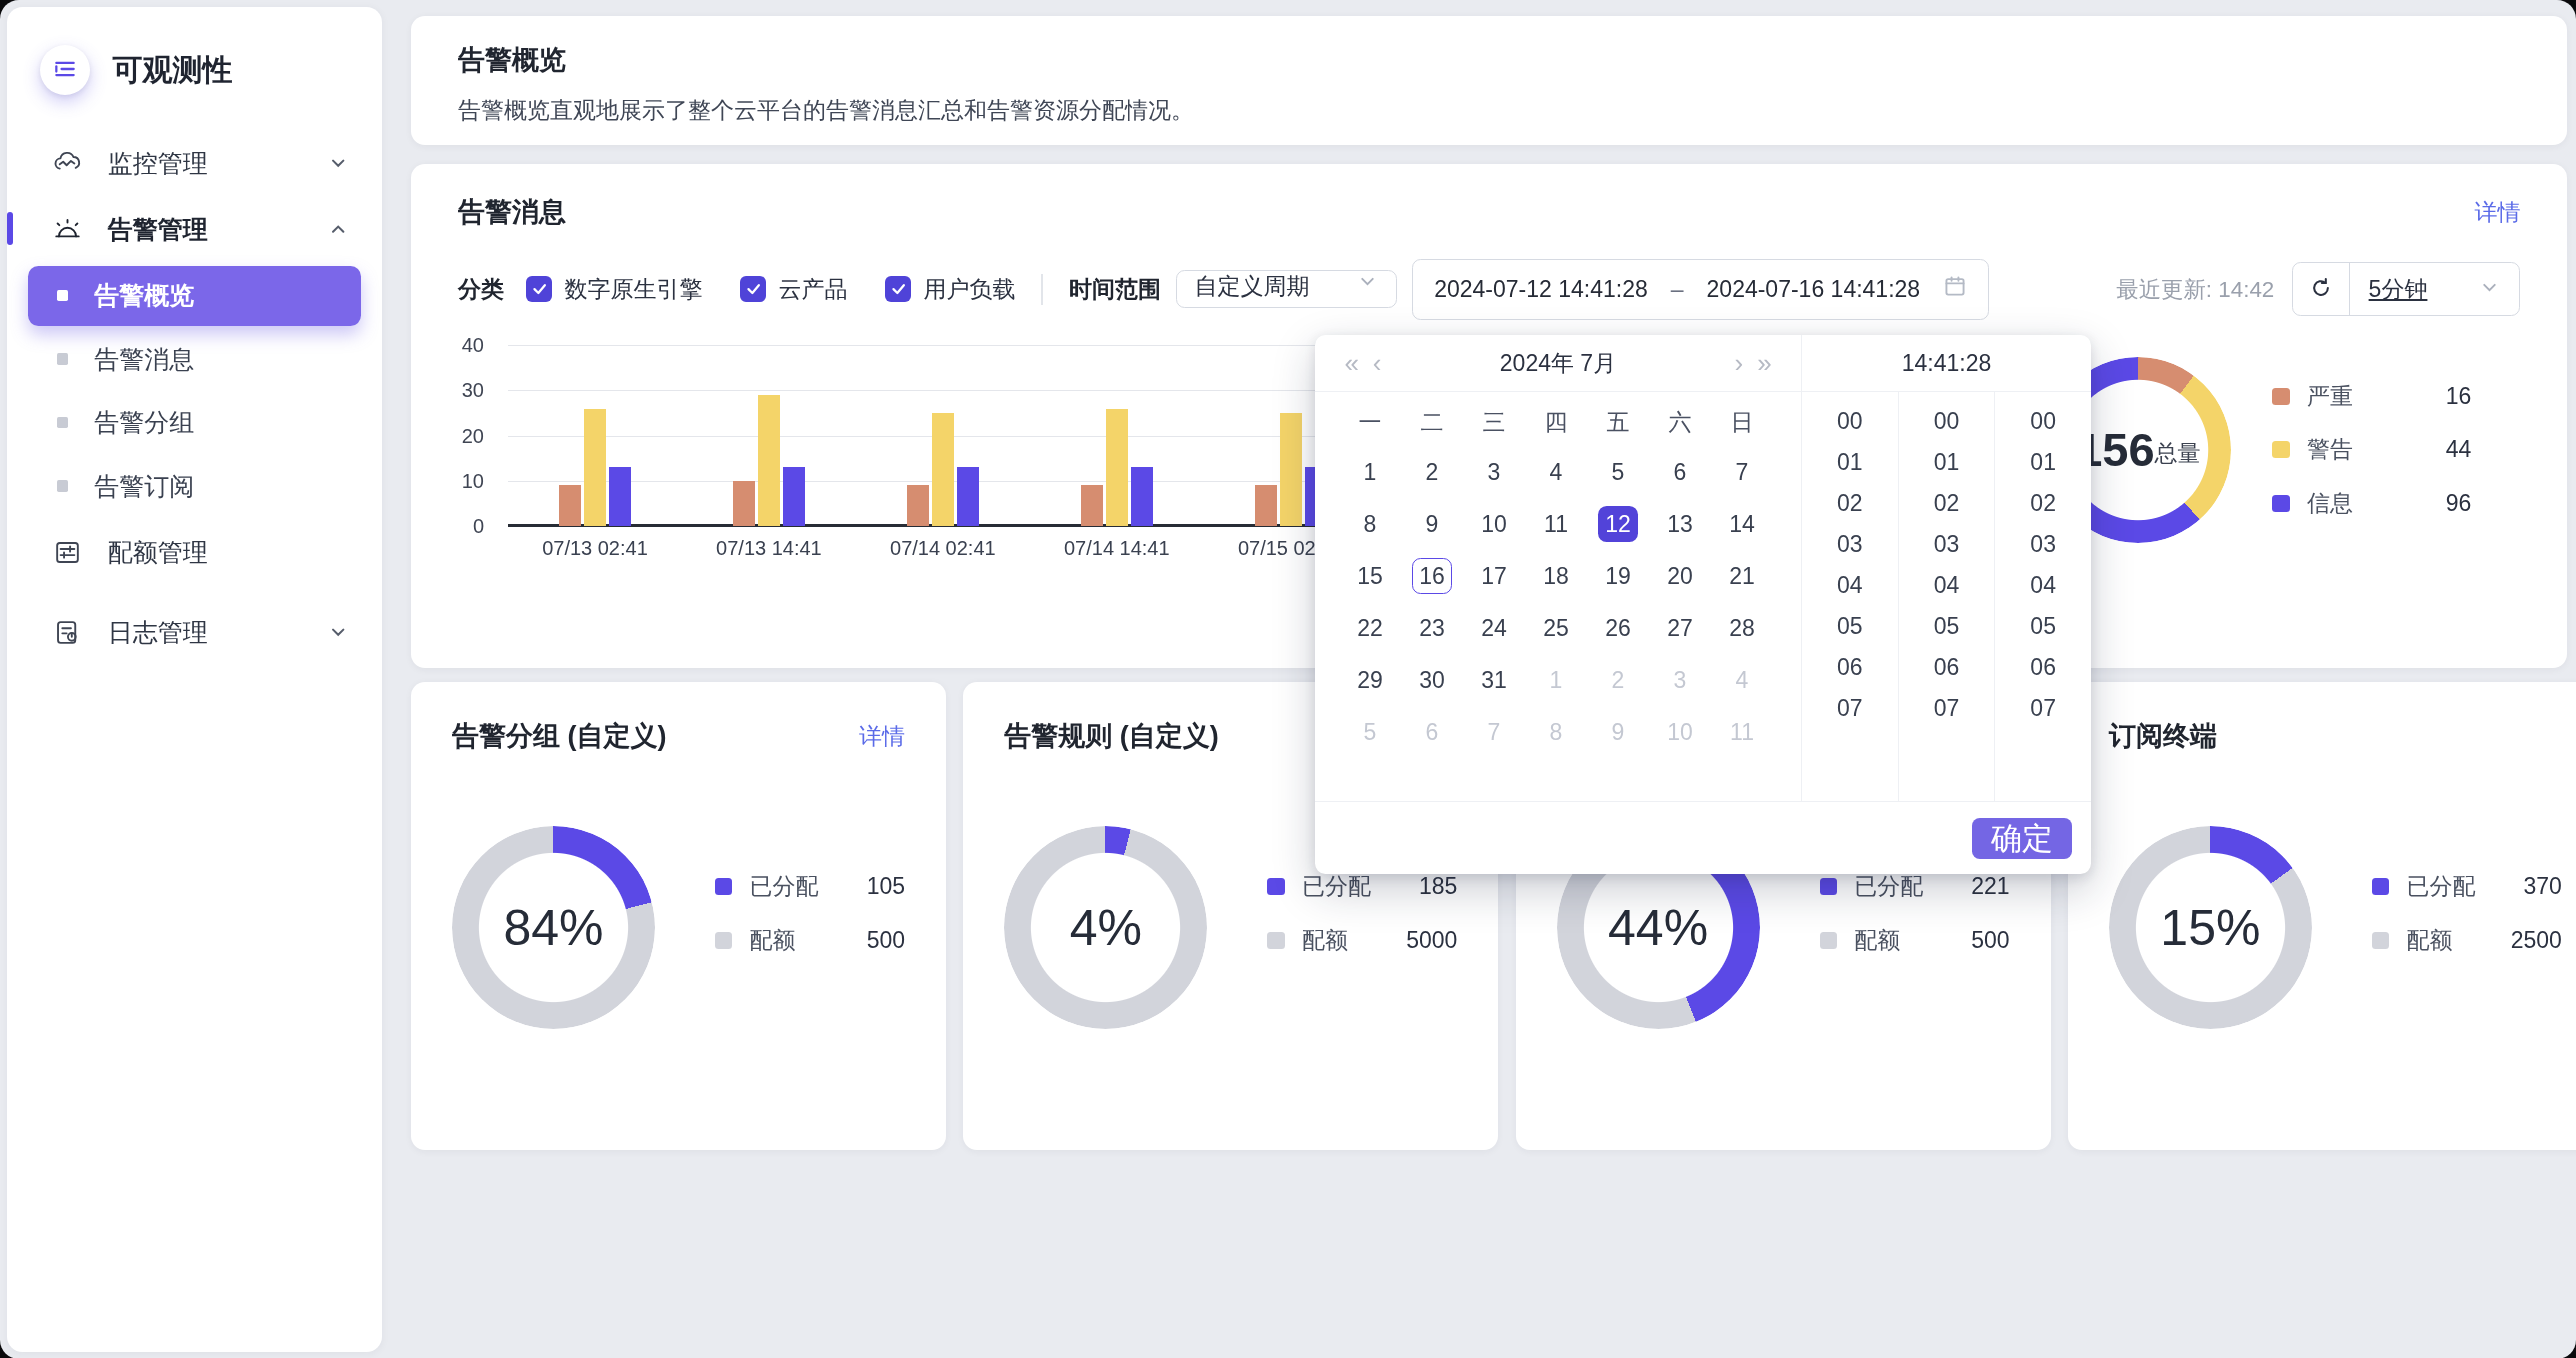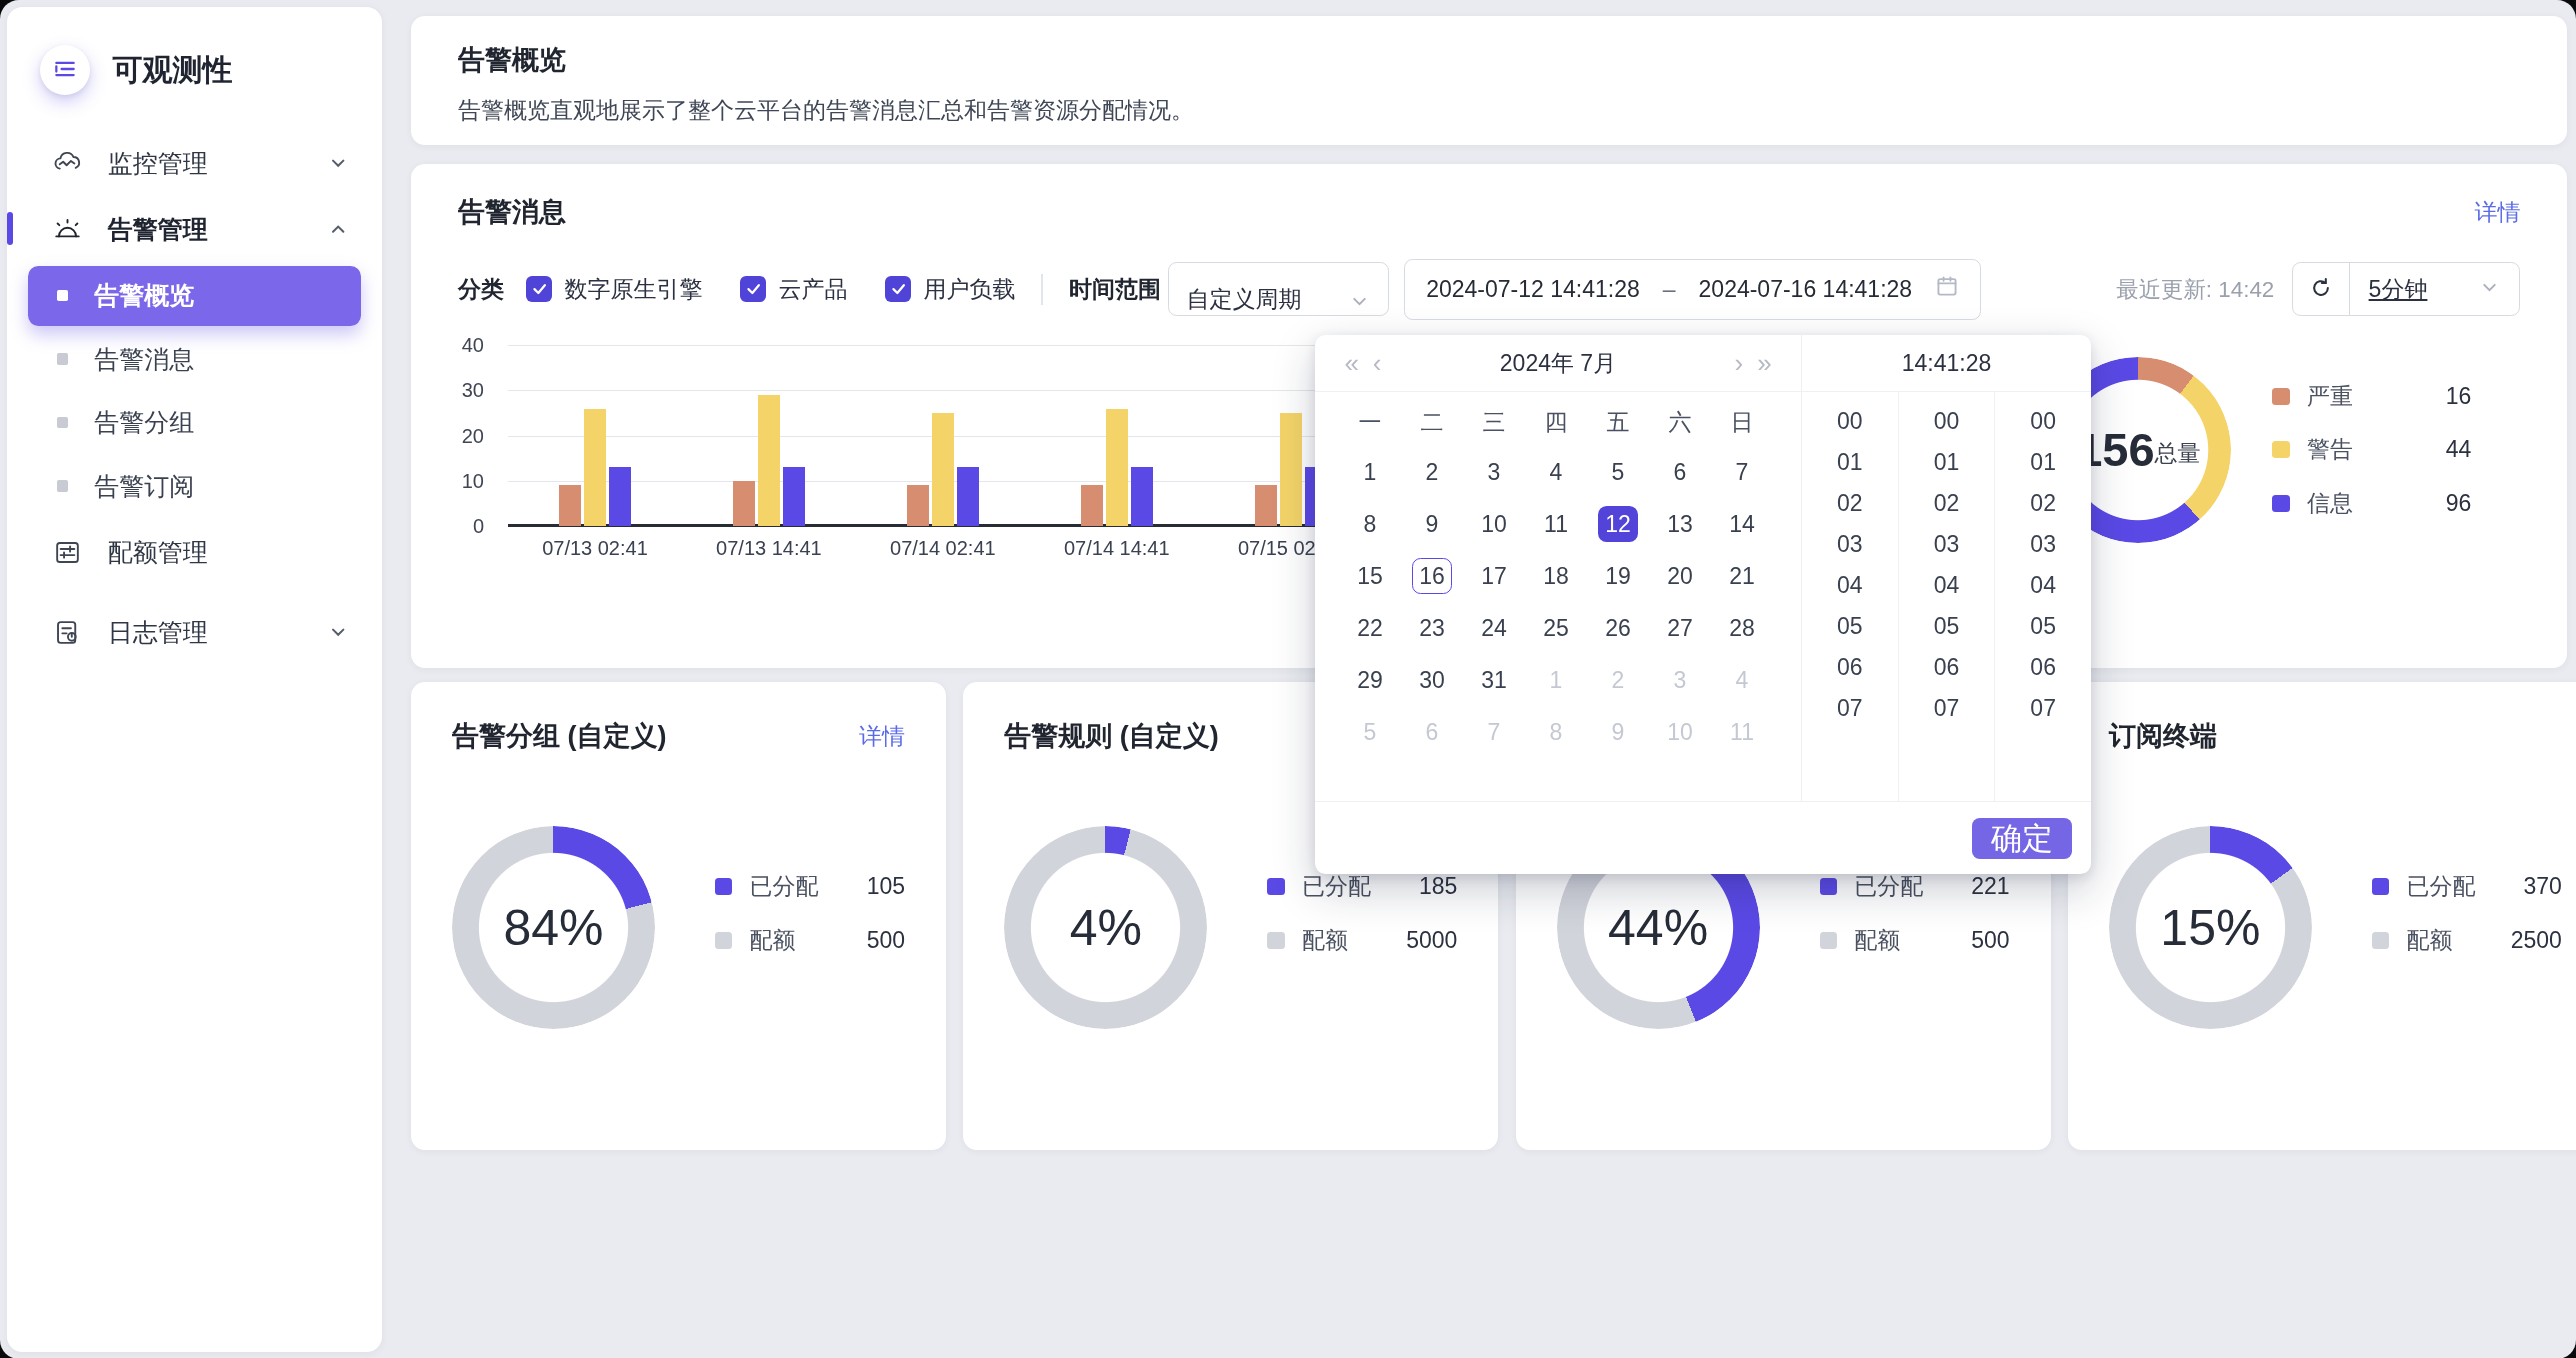--- a/index.html
+++ b/index.html
@@ -34,21 +34,21 @@
   .card-title { font-size:27px; font-weight:bold; color:#20252f; }
   .link { font-size:23px; color:#5b6be8; cursor:pointer; text-decoration:none; }
 
   .filters { display:flex; align-items:center; margin-top:31px; height:54px; }
   .f-label { font-size:23px; font-weight:bold; color:#20252f; }
   .cb-group { display:flex; align-items:center; gap:38px; margin-left:22.4px; }
   .cb-item { display:flex; align-items:center; gap:12px; cursor:pointer; }
   .cb-box { width:26px; height:26px; border-radius:6px; background:#4f43d8; display:flex; align-items:center; justify-content:center; }
   .cb-label { font-size:23px; color:#2b3140; }
   .v-div { width:1.7px; height:31px; background:#e2e5ea; margin:0 26px; }
-  .select { height:54px; border:1.7px solid #d6dae2; border-radius:8.6px; display:flex; align-items:flex-end; padding:0 17.3px; margin-left:7px; cursor:pointer; background:#fff; }
+  .select { height:38px; border:1.7px solid #d6dae2; border-radius:8.6px; display:flex; align-items:flex-start; padding:0 17.3px; margin-left:15px; cursor:pointer; background:#fff; }
   .select .sel-text { font-size:23px; color:#2b3140; margin-right:48px; }
   .date-input { height:61px; border:1.7px solid #d6dae2; border-radius:8.6px; display:flex; align-items:center; gap:23px; padding:0 21px; margin-left:15.5px; font-size:23px; color:#262b36; cursor:text; background:#fff; }
   .date-dash { color:#6a7080; }
   .spacer { flex:1; }
   .last-update { font-size:22.4px; color:#9aa0ac; margin-right:17.3px; }
   .refresh-group { height:54px; border:1.7px solid #d6dae2; border-radius:8.6px; display:flex; overflow:hidden; background:#fff; }
   .seg-refresh { width:57px; display:flex; align-items:center; justify-content:center; border-right:1.7px solid #d6dae2; cursor:pointer; }
   .seg-interval { display:flex; align-items:center; padding:0 19px; gap:52px; cursor:pointer; }
   .seg-interval .sel-text { font-size:23px; color:#2b3140;text-decoration:underline; }
 

